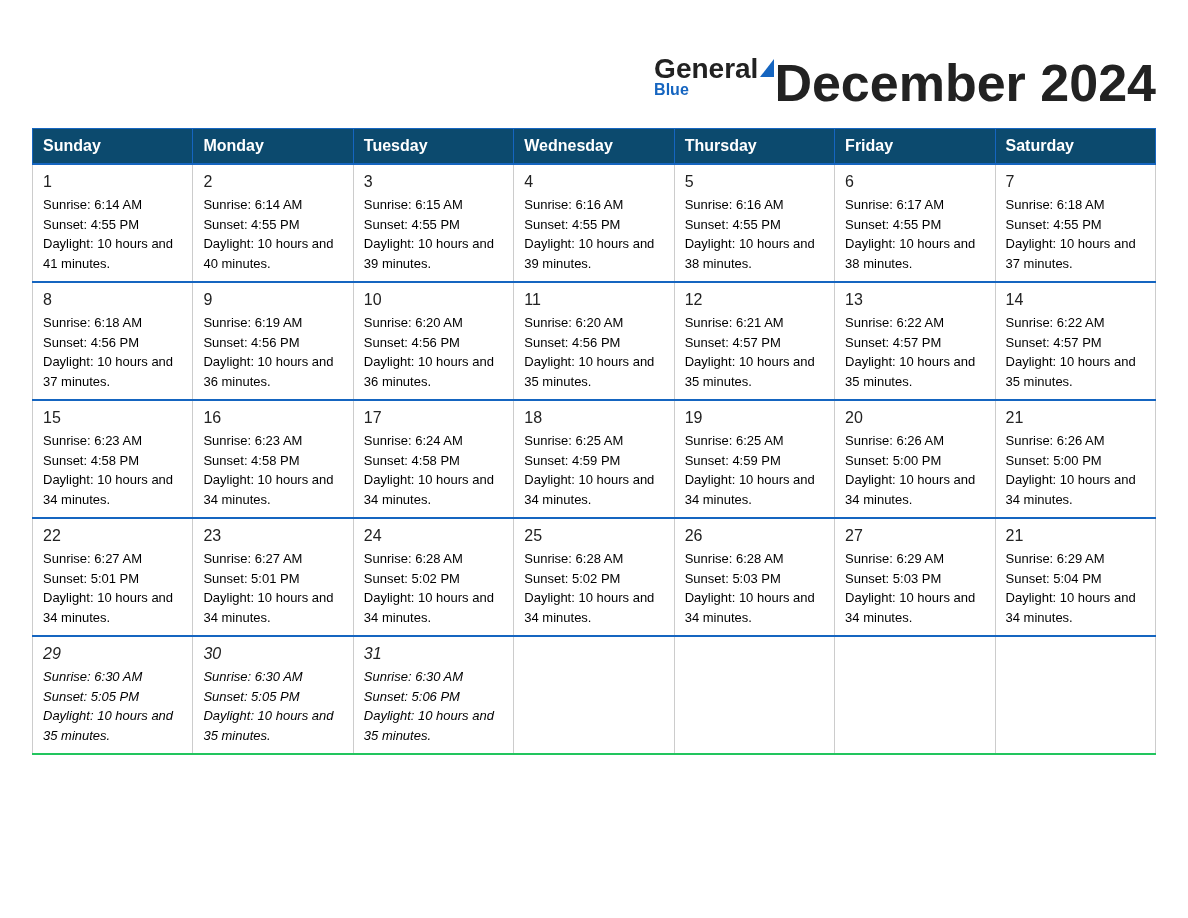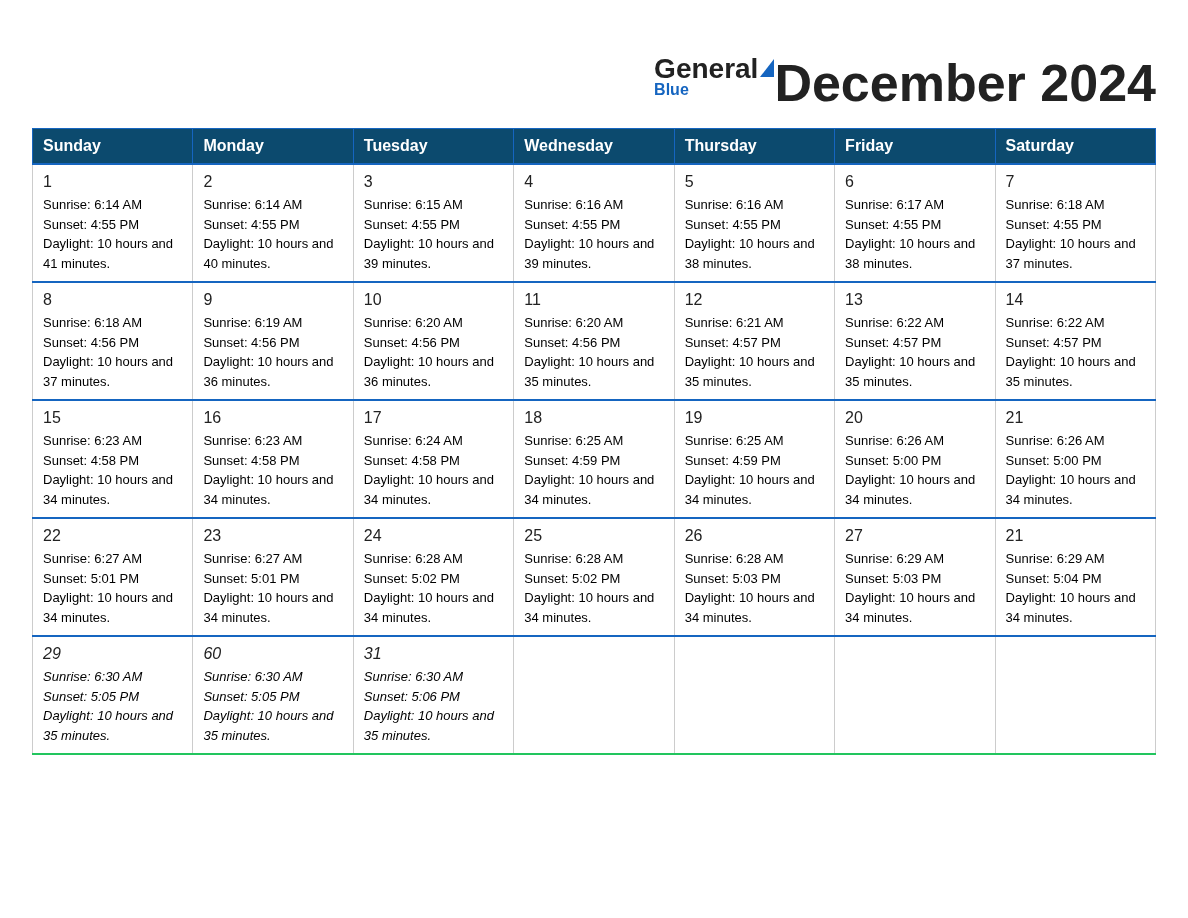--- a/index.html
+++ b/index.html
@@ -253,21 +253,21 @@
         <span class="day-num">21</span>
         <span class="day-info">Sunrise: 6:29 AM<br>Sunset: 5:04 PM<br>Daylight: 10 hours and 34 minutes.</span>
       </td>
       </tr>
       <tr>
         <td>
         <span class="day-num">29</span>
         <span class="day-info">Sunrise: 6:30 AM<br>Sunset: 5:05 PM<br>Daylight: 10 hours and 35 minutes.</span>
       </td>
         <td>
-        <span class="day-num">60</span>
+        <span class="day-num">30</span>
         <span class="day-info">Sunrise: 6:30 AM<br>Sunset: 5:05 PM<br>Daylight: 10 hours and 35 minutes.</span>
       </td>
         <td>
         <span class="day-num">31</span>
         <span class="day-info">Sunrise: 6:30 AM<br>Sunset: 5:06 PM<br>Daylight: 10 hours and 35 minutes.</span>
       </td>
         <td class="empty"></td>
         <td class="empty"></td>
         <td class="empty"></td>
         <td class="empty"></td>

